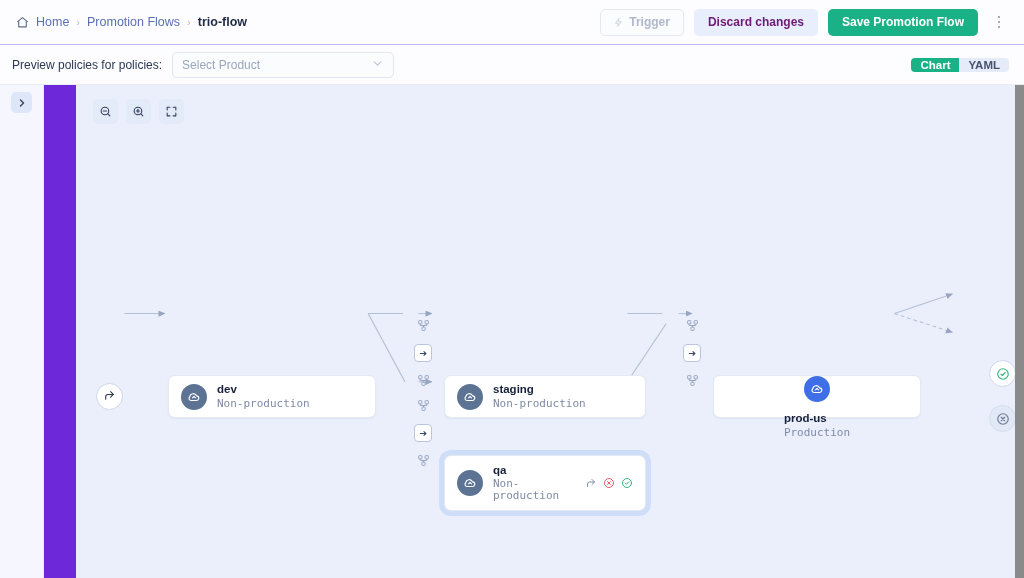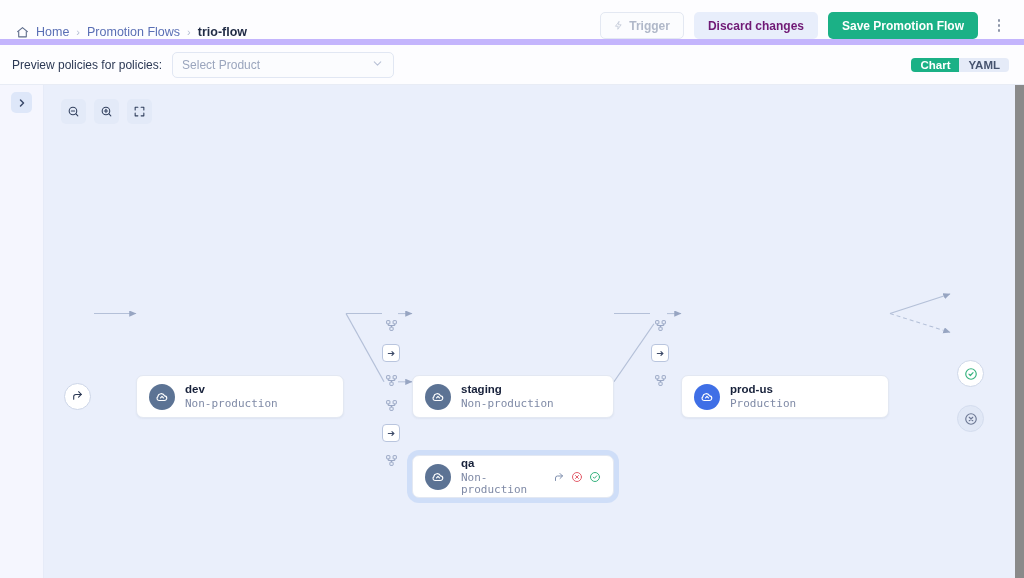--- a/index.html
+++ b/index.html
@@ -7,24 +7,24 @@
     width: 1024px; height: 578px;
     font-family: "Liberation Sans", sans-serif;
     background: #ffffff;
     overflow: hidden;
   }
   .app { position: relative; width: 1024px; height: 578px; display: flex; flex-direction: column; }
 
   
   .topbar {
     height: 45px; flex: 0 0 45px;
-    display: flex; align-items: flex-end;
+    display: flex; align-items: center;
     padding: 0 14px 0 16px;
     background: #fdfdff;
-    border-bottom: 6px solid #c4b5fd;
+    border-bottom: 1px solid #c4b5fd;
   }
   .breadcrumb { display: flex; align-items: center; gap: 7px; font-size: 12.5px; }
   .home-icon { width: 13px; height: 13px; display: inline-block; color: #5c6b8a; }
   .home-icon svg { display: block; }
   .crumb-link { color: #5a6fb5; text-decoration: none; font-size: 12.5px; }
   .crumb-sep { color: #b3bdd2; font-size: 11px; }
   .crumb-current { color: #1f2a44; font-weight: bold; font-size: 12.5px; }
 
   .topbar-actions { margin-left: auto; display: flex; align-items: center; gap: 10px; }
   .btn {
@@ -51,21 +51,21 @@
     background: #fbfcfe; display: flex; align-items: center; padding: 0 9px;
     font-size: 12px; color: #9aa5bd; cursor: pointer;
   }
   .select .chev { margin-left: auto; color: #b9c2d6; }
   .seg { margin-left: auto; display: flex; border-radius: 5px; overflow: hidden; border: 1px solid transparent; }
   .seg-item { height: 14px; padding: 0 9px; font-size: 11.5px; display: flex; align-items: center; cursor: pointer; }
   .seg-item.active { background: #1bb186; color: #ffffff; font-weight: bold; }
   .seg-item.inactive { background: #e5ebf8; color: #46536e; font-weight: bold; }
 
   
-  .body { flex: 1; display: flex; position: relative; background: #6d28d9; min-height: 0; }
+  .body { flex: 1; display: flex; position: relative; background: #6d28d9; min-height: 0; gap: 32px; }
   .rail { width: 44px; flex: 0 0 44px; background: #f5f6fe; border-right: 1px solid #e6ebf8; padding-top: 7px; display: flex; justify-content: center; }
   .rail-toggle {
     width: 21px; height: 21px; border-radius: 5px; background: #dee7f9;
     display: flex; align-items: center; justify-content: center; cursor: pointer; color: #3b4a6b;
   }
 
   .canvas { position: relative; flex: 1; background: #eaeffb; overflow: hidden; }
 
   .canvas-tools { position: absolute; left: 17px; top: 14px; display: flex; gap: 8px; z-index: 5; }
   .tool {
@@ -324,21 +324,21 @@
         <div class="gate-badge" style="left:341px; top:369px;">
           <svg width="13" height="13" viewBox="0 0 24 24" fill="none" stroke="currentColor" stroke-width="1.8">
               <rect x="3" y="3" width="6" height="6" rx="1"></rect>
               <rect x="15" y="3" width="6" height="6" rx="1"></rect>
               <rect x="9" y="15" width="6" height="6" rx="1"></rect>
               <path d="M6 9v3h12V9"></path>
               <path d="M12 12v3"></path>
             </svg>
         </div>
 
-        <div class="node selected" style="left:368px; top:370px; width:202px; height:43px;">
+        <div class="node selected" style="left:368px; top:370px; width:202px; height:56px;">
           <span class="cloud cloud-np">
             <svg width="14" height="14" viewBox="0 0 24 24" fill="none" stroke="currentColor" stroke-width="2" stroke-linecap="round" stroke-linejoin="round">
                 <path d="M7 18h9a4 4 0 0 0 .3-8 6 6 0 0 0-11.5 1.6A3.6 3.6 0 0 0 7 18z"></path>
                 <path d="M9.5 13.5 12 11l2.5 2.5"></path>
               </svg>
           </span>
           <span class="node-text">
             <span class="node-name">qa</span>
             <span class="node-sub">Non-production</span>
           </span>
@@ -382,21 +382,21 @@
         <div class="gate-badge" style="left:610px; top:289px;">
           <svg width="13" height="13" viewBox="0 0 24 24" fill="none" stroke="currentColor" stroke-width="1.8">
               <rect x="3" y="3" width="6" height="6" rx="1"></rect>
               <rect x="15" y="3" width="6" height="6" rx="1"></rect>
               <rect x="9" y="15" width="6" height="6" rx="1"></rect>
               <path d="M6 9v3h12V9"></path>
               <path d="M12 12v3"></path>
             </svg>
         </div>
 
-        <div class="node" style="left:637px; top:290px; width:208px; height:43px;">
+        <div class="node" style="left:637px; top:290px; width:208px; height:43px;flex-direction:column;">
           <span class="cloud cloud-prod">
             <svg width="14" height="14" viewBox="0 0 24 24" fill="none" stroke="currentColor" stroke-width="2" stroke-linecap="round" stroke-linejoin="round">
                 <path d="M7 18h9a4 4 0 0 0 .3-8 6 6 0 0 0-11.5 1.6A3.6 3.6 0 0 0 7 18z"></path>
                 <path d="M9.5 13.5 12 11l2.5 2.5"></path>
               </svg>
           </span>
           <span class="node-text">
             <span class="node-name">prod-us</span>
             <span class="node-sub">Production</span>
           </span>

